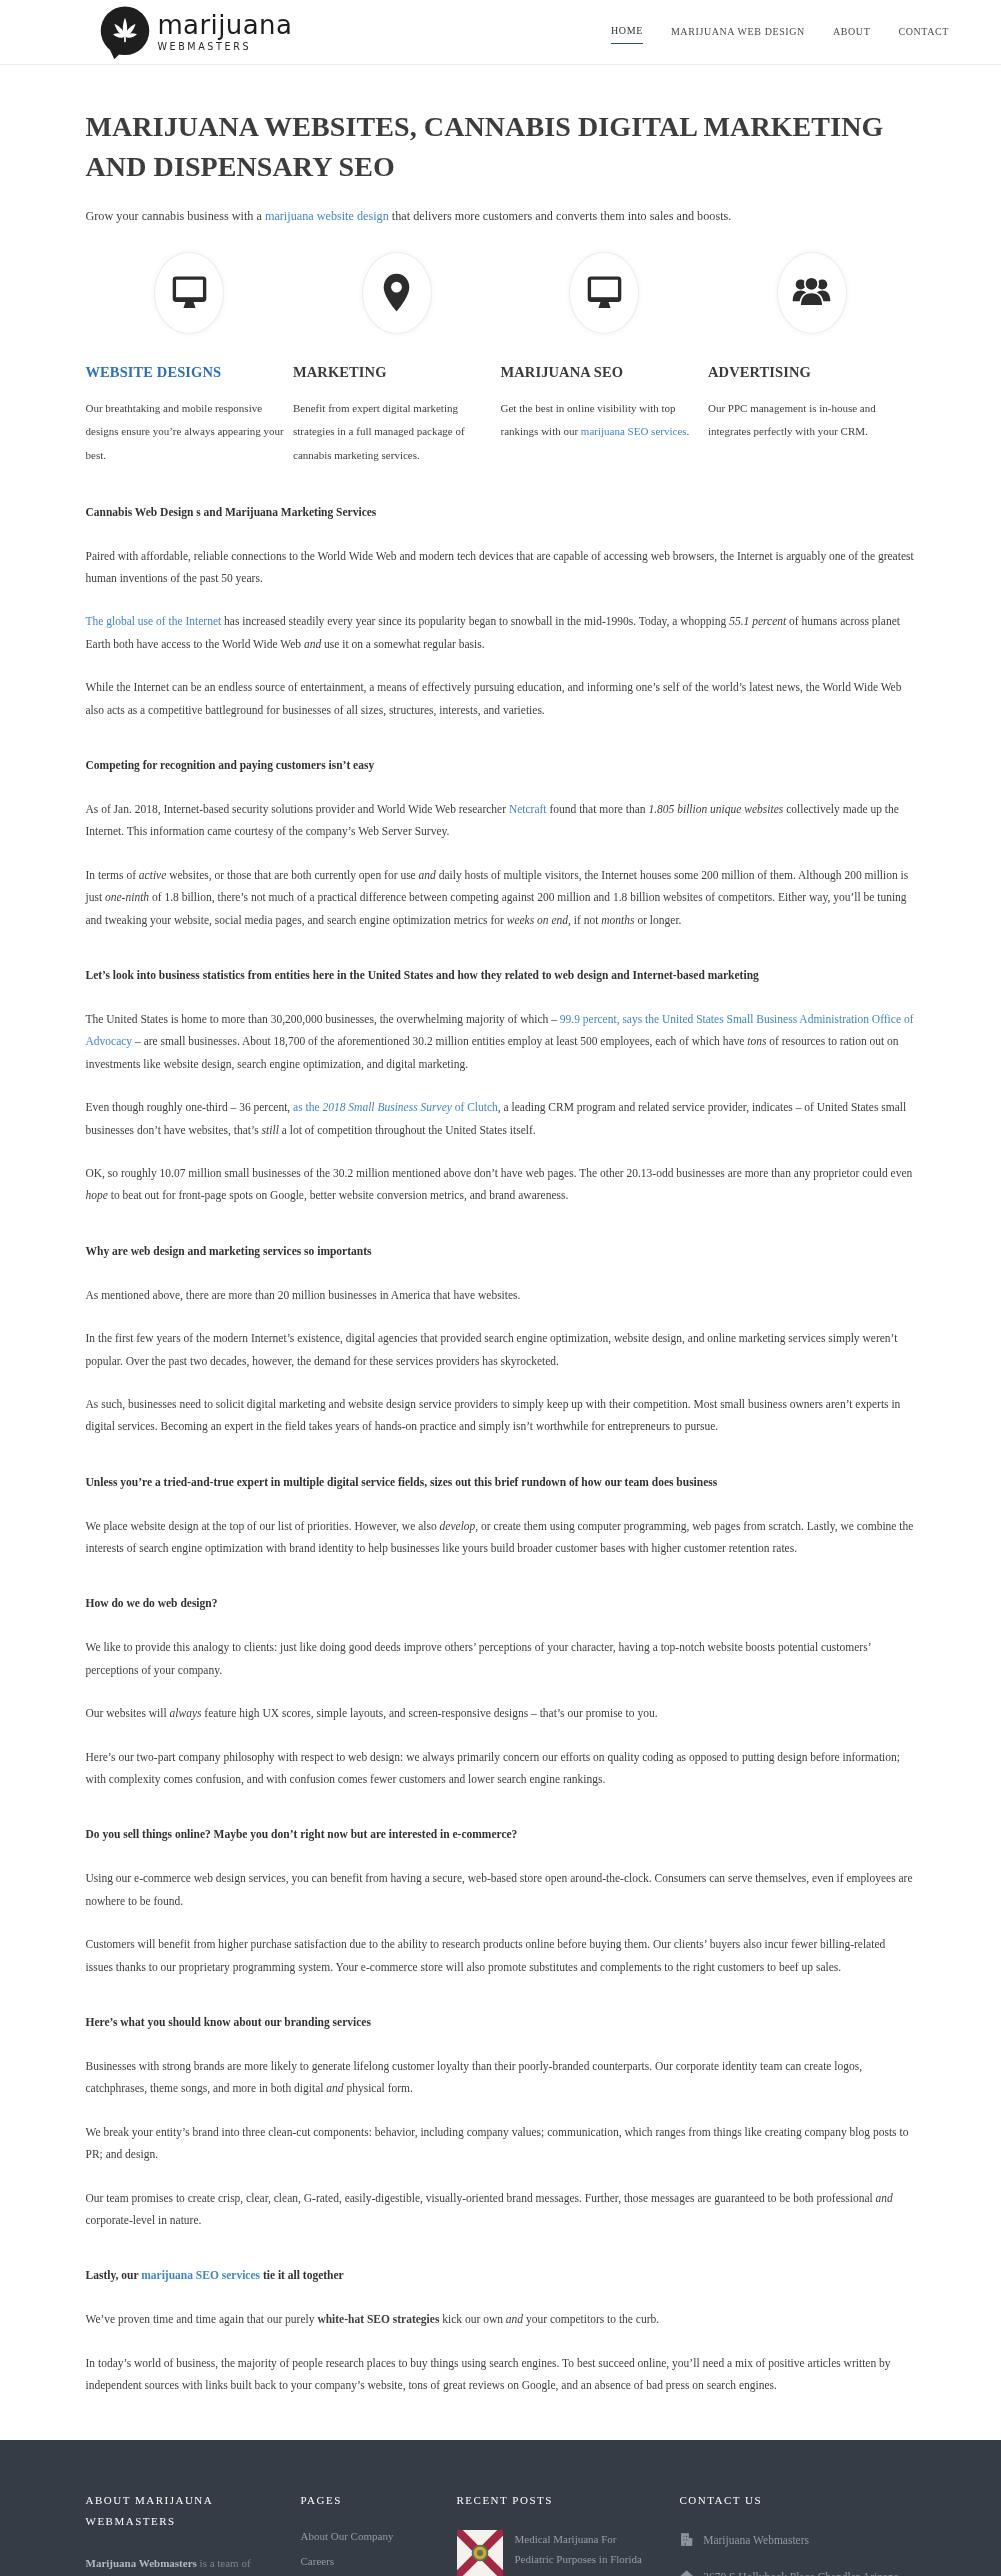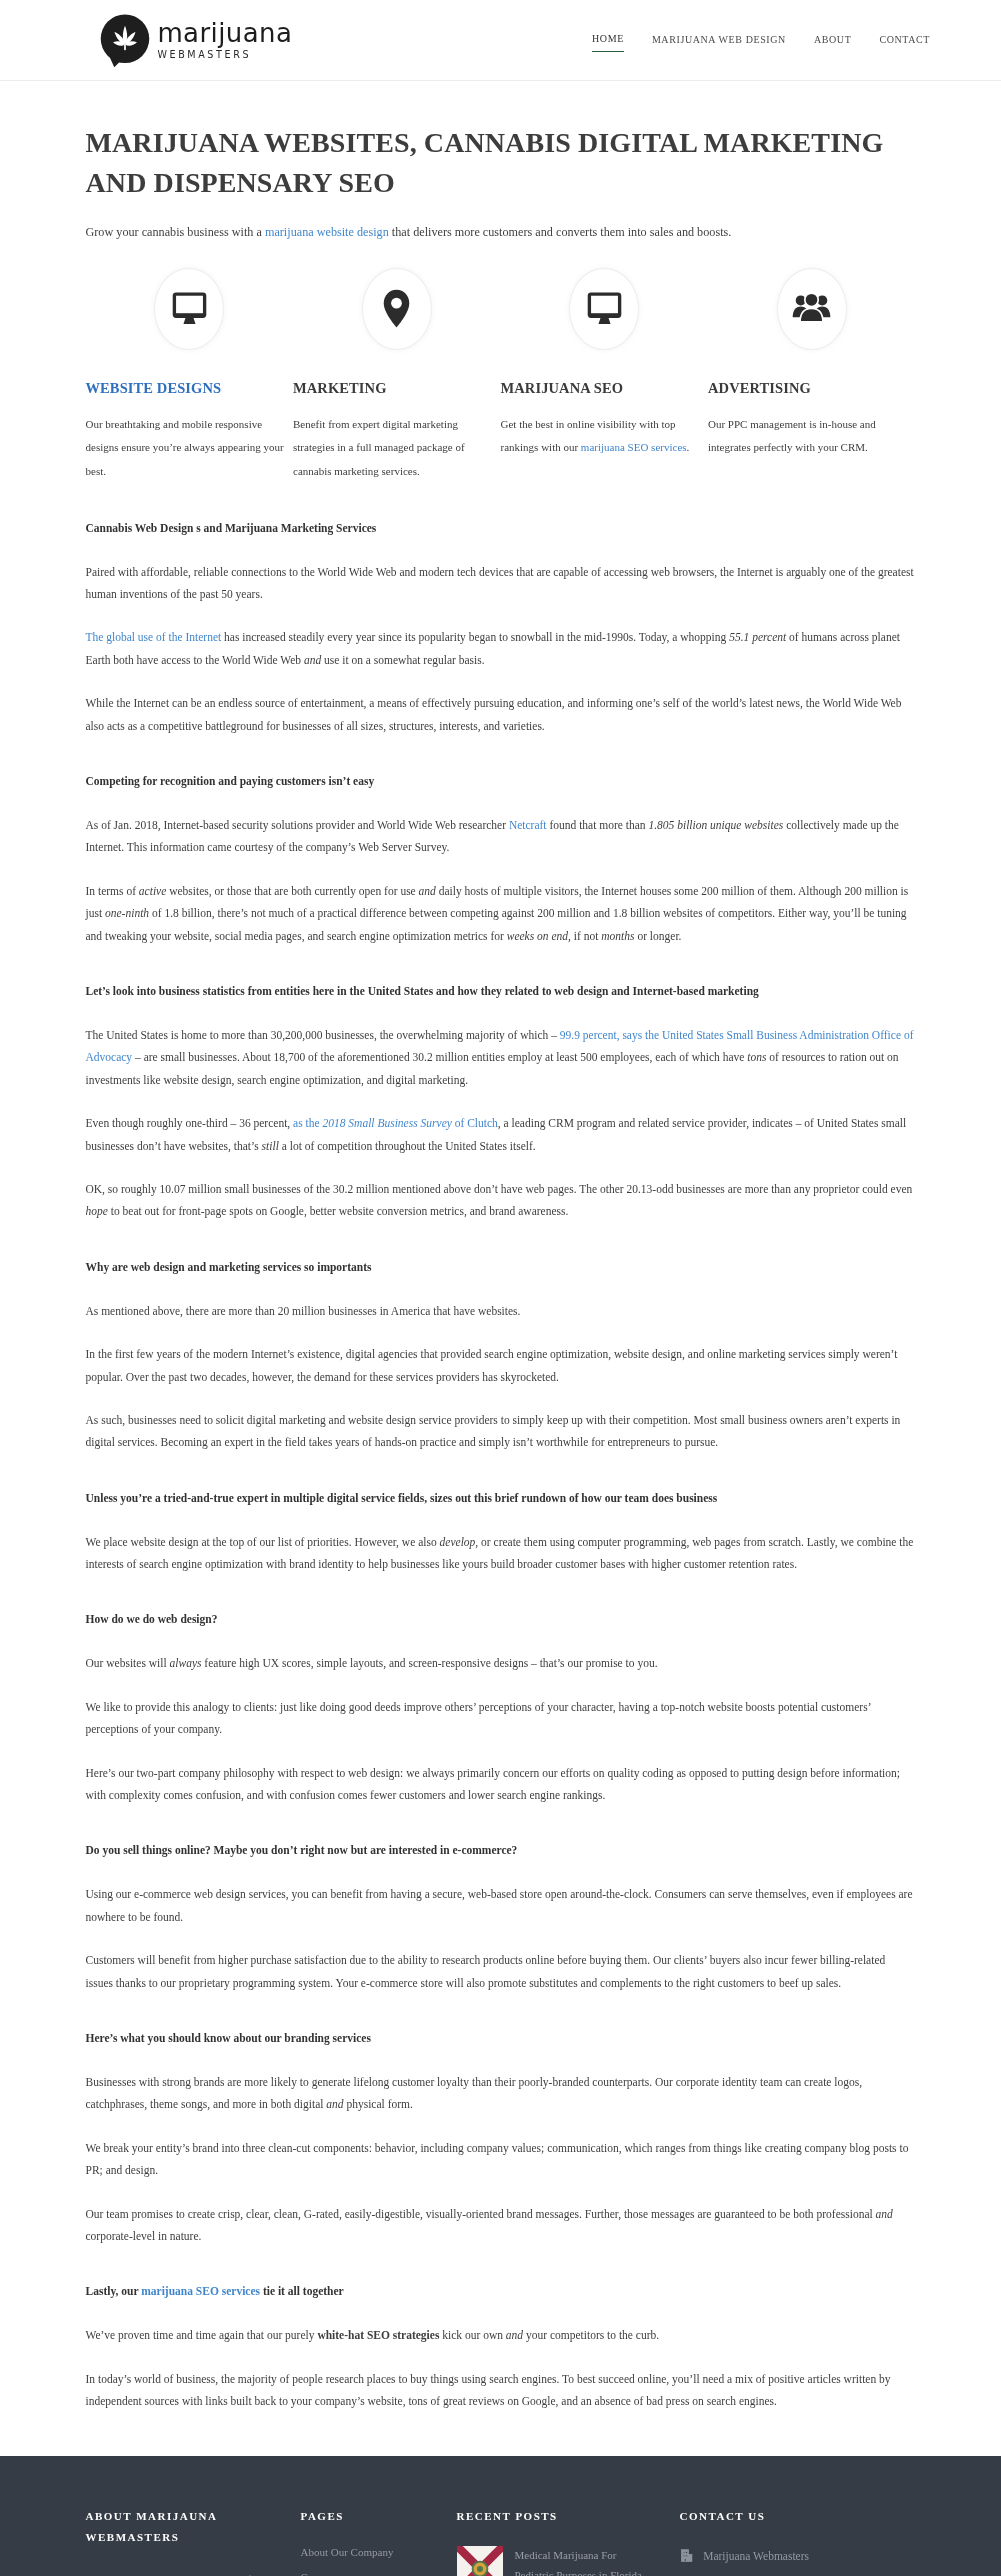--- a/index.html
+++ b/index.html
@@ -7,26 +7,26 @@
   body {
     width: 1001px;
     font-family: "Liberation Serif", serif;
     color: #3e3e3e;
     -webkit-font-smoothing: antialiased;
   }
   .container { width: 830px; margin: 0 auto; }
 
   
   header {
-    height: 81px;
+    height: 65px;
     display: flex;
     align-items: center;
     background: #fff;
     border-bottom: 0.7px solid #ececec;
-    padding: 0 71px 0 100px;
+    padding: 0 52px 0 100px;
   }
   .logo { display: flex; align-items: center; text-decoration: none; cursor: pointer; }
   .logo-mark { width: 50px; height: 55px; display: inline-block; }
   .logo-text { display: flex; flex-direction: column; margin-left: 7.4px; }
   .logo-name {
     font-family: "DejaVu Sans", sans-serif;
     font-size: 26px; font-weight: 500; color: #1d1d1d;
     letter-spacing: 0.4px; line-height: 1;
   }
   .logo-sub {
@@ -93,21 +93,21 @@
   footer {
     background: #363c46;
     padding: 50px 0 43px 0;
   }
   .footer-grid {
     display: grid;
     grid-template-columns: 185px 126px 193px 237px;
     gap: 30px;
   }
   footer h4 {
-    color: #ffffff; font-size: 11px; font-weight: bold;
+    color: #ffffff; font-size: 11px; font-weight: normal;
     letter-spacing: 1.5px; line-height: 1.9; margin-bottom: 19px;
   }
   .footer-about p { font-size: 11px; line-height: 2.2; color: #7f858f; margin-bottom: 19px; }
   .footer-about .bd { color: #b2b8c1; }
   .pages-links a {
     display: block; font-size: 11px; color: #949aa4; text-decoration: none;
     margin-bottom: 12.6px; cursor: pointer;
   }
   .post { display: flex; margin-bottom: 18px; }
   .post-thumb { width: 46px; height: 46px; flex: 0 0 46px; margin-right: 12px; display: block; }
@@ -219,22 +219,22 @@
         <p data-name="paragraph"><span data-name="text-run">The United States is home to more than 30,200,000 businesses, the overwhelming majority of which – </span><a class="lnk" data-name="inline-link">99.9 percent, says the United States Small Business Administration Office of Advocacy</a><span data-name="text-run"> – are small businesses. About 18,700 of the aforementioned 30.2 million entities employ at least 500 employees, each of which have </span><span data-name="text-run" class="it">tons</span><span data-name="text-run"> of resources to ration out on investments like website design, search engine optimization, and digital marketing.</span></p>
         <p data-name="paragraph"><span data-name="text-run">Even though roughly one-third – 36 percent, </span><a class="lnk" data-name="inline-link">as the </a><a class="lnk it" data-name="inline-link">2018 Small Business Survey</a><a class="lnk" data-name="inline-link"> of Clutch</a><span data-name="text-run">, a leading CRM program and related service provider, indicates – of United States small businesses don’t have websites, that’s </span><span data-name="text-run" class="it">still</span><span data-name="text-run"> a lot of competition throughout the United States itself.</span></p>
         <p data-name="paragraph"><span data-name="text-run">OK, so roughly 10.07 million small businesses of the 30.2 million mentioned above don’t have web pages. The other 20.13-odd businesses are more than any proprietor could even </span><span data-name="text-run" class="it">hope</span><span data-name="text-run"> to beat out for front-page spots on Google, better website conversion metrics, and brand awareness.</span></p>
         <h3 data-name="section-heading"><span data-name="text-run">Why are web design and marketing services so importants</span></h3>
         <p data-name="paragraph"><span data-name="text-run">As mentioned above, there are more than 20 million businesses in America that have websites.</span></p>
         <p data-name="paragraph"><span data-name="text-run">In the first few years of the modern Internet’s existence, digital agencies that provided search engine optimization, website design, and online marketing services simply weren’t popular. Over the past two decades, however, the demand for these services providers has skyrocketed.</span></p>
         <p data-name="paragraph"><span data-name="text-run">As such, businesses need to solicit digital marketing and website design service providers to simply keep up with their competition. Most small business owners aren’t experts in digital services. Becoming an expert in the field takes years of hands-on practice and simply isn’t worthwhile for entrepreneurs to pursue.</span></p>
         <h3 data-name="section-heading"><span data-name="text-run">Unless you’re a tried-and-true expert in multiple digital service fields, sizes out this brief rundown of how our team does business</span></h3>
         <p data-name="paragraph"><span data-name="text-run">We place website design at the top of our list of priorities. However, we also </span><span data-name="text-run" class="it">develop</span><span data-name="text-run">, or create them using computer programming, web pages from scratch. Lastly, we combine the interests of search engine optimization with brand identity to help businesses like yours build broader customer bases with higher customer retention rates.</span></p>
         <h3 data-name="section-heading"><span data-name="text-run">How do we do web design?</span></h3>
+        <p data-name="paragraph"><span data-name="text-run">We like to provide this analogy to clients: just like doing good deeds improve others’ perceptions of your character, having a top-notch website boosts potential customers’ perceptions of your company.</span></p>
         <p data-name="paragraph"><span data-name="text-run">Our websites will </span><span data-name="text-run" class="it">always</span><span data-name="text-run"> feature high UX scores, simple layouts, and screen-responsive designs – that’s our promise to you.</span></p>
-        <p data-name="paragraph"><span data-name="text-run">We like to provide this analogy to clients: just like doing good deeds improve others’ perceptions of your character, having a top-notch website boosts potential customers’ perceptions of your company.</span></p>
         <p data-name="paragraph"><span data-name="text-run">Here’s our two-part company philosophy with respect to web design: we always primarily concern our efforts on quality coding as opposed to putting design before information; with complexity comes confusion, and with confusion comes fewer customers and lower search engine rankings.</span></p>
         <h3 data-name="section-heading"><span data-name="text-run">Do you sell things online? Maybe you don’t right now but are interested in e-commerce?</span></h3>
         <p data-name="paragraph"><span data-name="text-run">Using our e-commerce web design services, you can benefit from having a secure, web-based store open around-the-clock. Consumers can serve themselves, even if employees are nowhere to be found.</span></p>
         <p data-name="paragraph"><span data-name="text-run">Customers will benefit from higher purchase satisfaction due to the ability to research products online before buying them. Our clients’ buyers also incur fewer billing-related issues thanks to our proprietary programming system. Your e-commerce store will also promote substitutes and complements to the right customers to beef up sales.</span></p>
         <h3 data-name="section-heading"><span data-name="text-run">Here’s what you should know about our branding services</span></h3>
         <p data-name="paragraph"><span data-name="text-run">Businesses with strong brands are more likely to generate lifelong customer loyalty than their poorly-branded counterparts. Our corporate identity team can create logos, catchphrases, theme songs, and more in both digital </span><span data-name="text-run" class="it">and</span><span data-name="text-run"> physical form.</span></p>
         <p data-name="paragraph"><span data-name="text-run">We break your entity’s brand into three clean-cut components: behavior, including company values; communication, which ranges from things like creating company blog posts to PR; and design.</span></p>
         <p data-name="paragraph"><span data-name="text-run">Our team promises to create crisp, clear, clean, G-rated, easily-digestible, visually-oriented brand messages. Further, those messages are guaranteed to be both professional </span><span data-name="text-run" class="it">and</span><span data-name="text-run"> corporate-level in nature.</span></p>
         <h3 data-name="section-heading"><span data-name="text-run">Lastly, our </span><a class="lnk" data-name="inline-link">marijuana SEO services</a><span data-name="text-run"> tie it all together</span></h3>
         <p data-name="paragraph"><span data-name="text-run">We’ve proven time and time again that our purely </span><span data-name="text-run" class="bd">white-hat SEO strategies</span><span data-name="text-run"> kick our own </span><span data-name="text-run" class="it">and</span><span data-name="text-run"> your competitors to the curb.</span></p>

